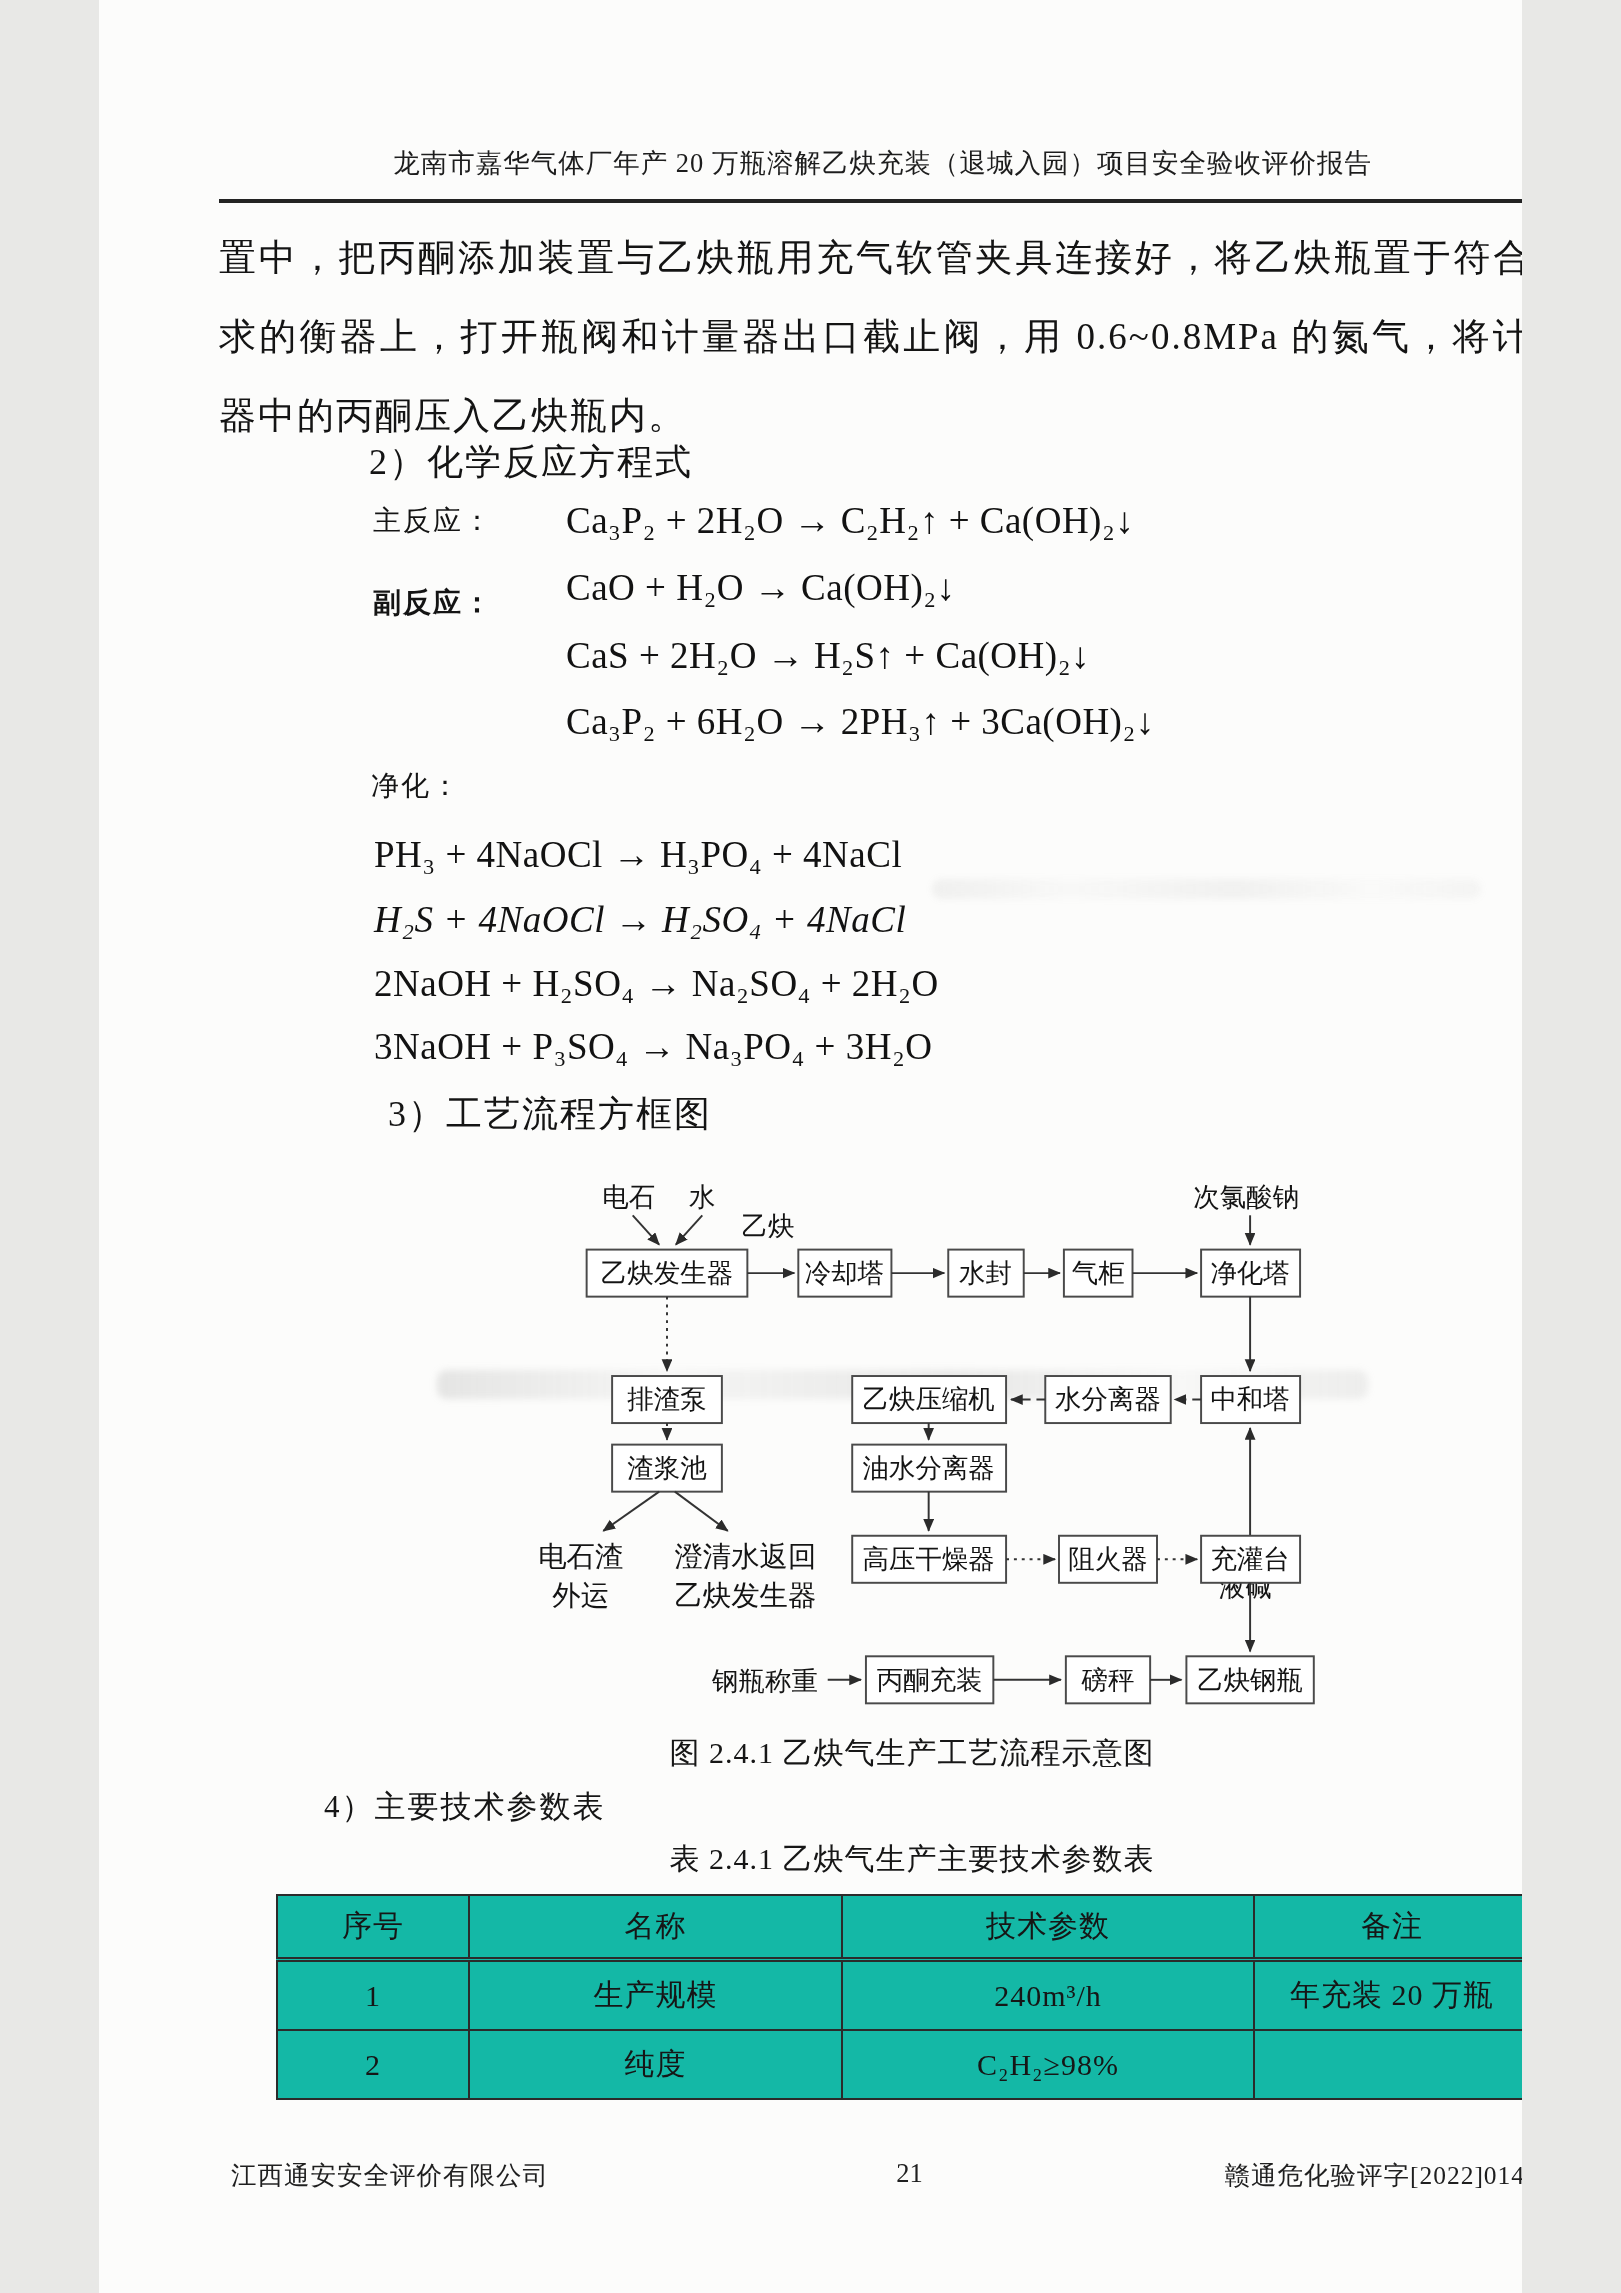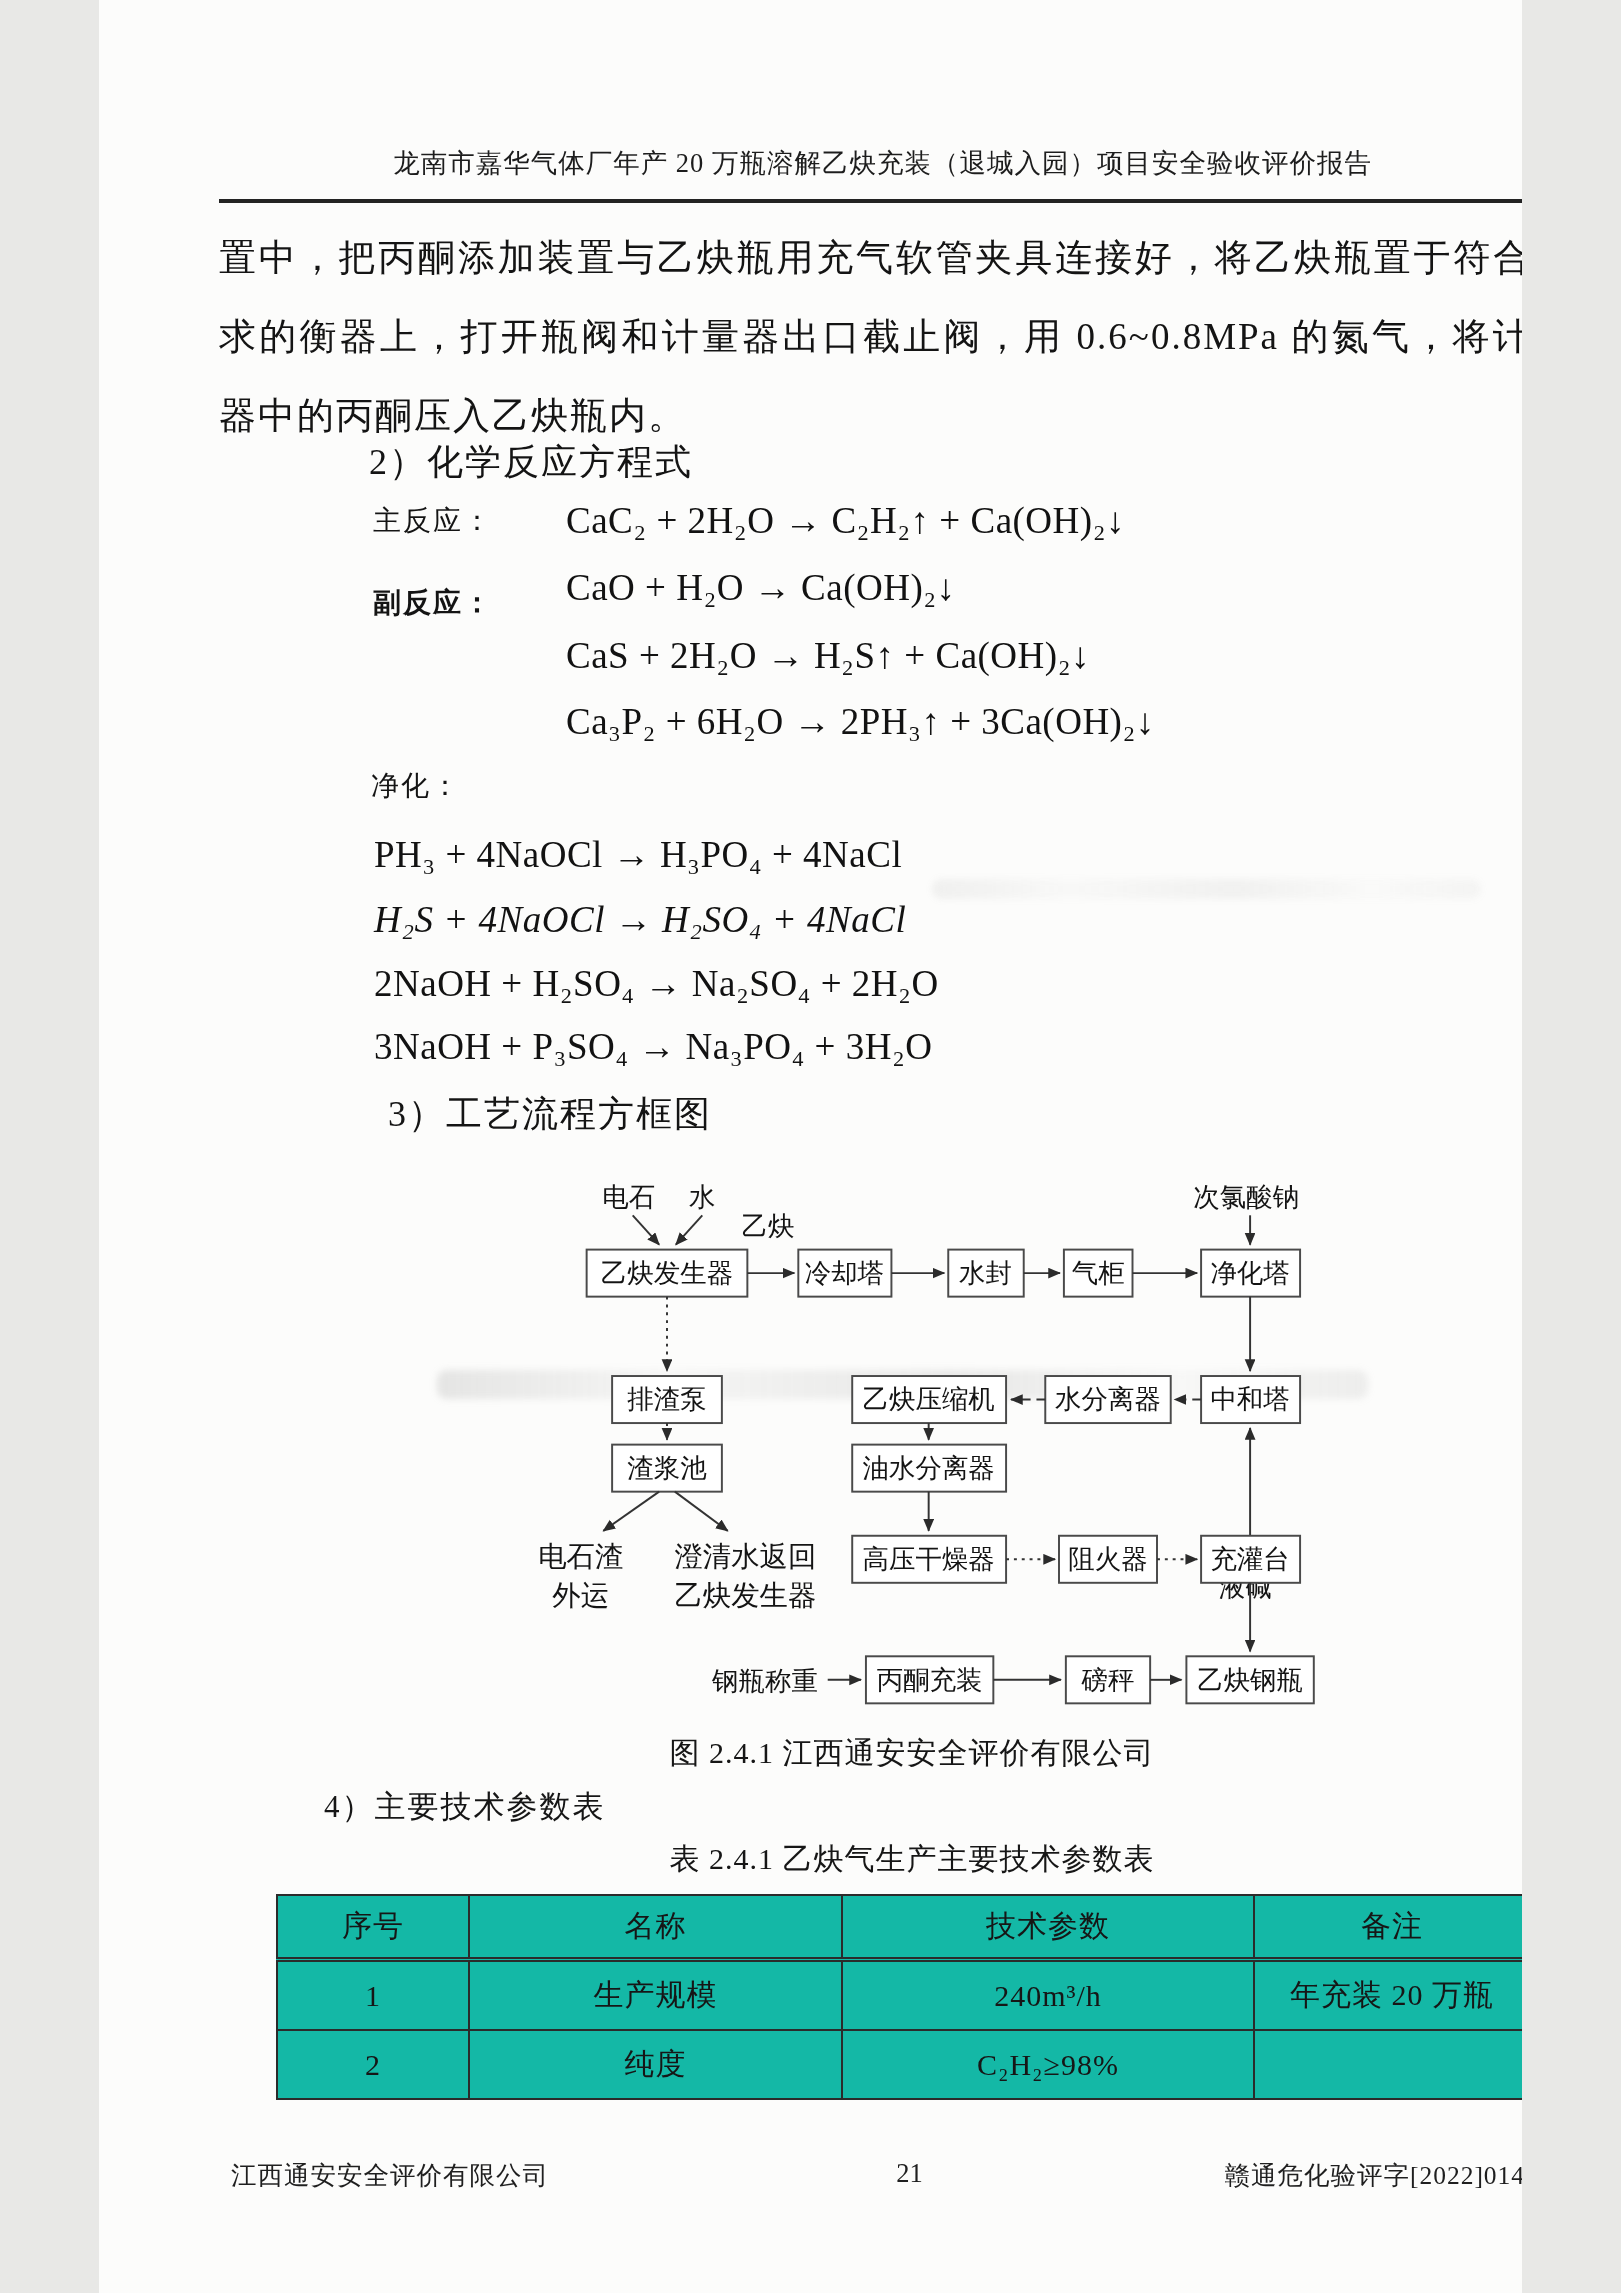--- a/index.html
+++ b/index.html
@@ -53,21 +53,21 @@
   <div class="ghost abs" style="left:833px; top:879px; width:549px; height:19.6px; opacity:.55;"></div>
 
   <div class="abs hdr">龙南市嘉华气体厂年产 20 万瓶溶解乙炔充装（退城入园）项目安全验收评价报告</div>
   <div class="abs hdr-rule"></div>
 
   <div class="abs para">置中，把丙酮添加装置与乙炔瓶用充气软管夹具连接好，将乙炔瓶置于符合要求的衡器上，打开瓶阀和计量器出口截止阀，用 0.6~0.8MPa 的氮气，将计量器中的丙酮压入乙炔瓶内。</div>
 
   <div class="abs h-sec" style="left:270px; top:438px;">2）化学反应方程式</div>
 
   <div class="abs eq-label" style="left:274px; top:502px;">主反应：</div>
-  <div class="abs eq" style="left:467px; top:499px;">CaC₂ + 2H₂O → C₂H₂↑ + Ca(OH)₂↓</div>
+  <div class="abs eq" style="left:467px; top:499px;">Ca₃P₂ + 2H₂O → C₂H₂↑ + Ca(OH)₂↓</div>
 
   <div class="abs eq-label" style="left:274px; top:584px;font-weight:bold;">副反应：</div>
   <div class="abs eq" style="left:467px; top:566px;">CaO + H₂O → Ca(OH)₂↓</div>
   <div class="abs eq" style="left:467px; top:634px;">CaS + 2H₂O → H₂S↑ + Ca(OH)₂↓</div>
   <div class="abs eq" style="left:467px; top:700px;">Ca₃P₂ + 6H₂O → 2PH₃↑ + 3Ca(OH)₂↓</div>
 
   <div class="abs eq-label" style="left:272px; top:767px;">净化：</div>
   <div class="abs eq" style="left:275px; top:833px;">PH₃ + 4NaOCl → H₃PO₄ + 4NaCl</div>
   <div class="abs eq" style="left:275px; top:898px;font-style:italic;">H₂S + 4NaOCl → H₂SO₄ + 4NaCl</div>
   <div class="abs eq" style="left:275px; top:962px;">2NaOH + H₂SO₄ → Na₂SO₄ + 2H₂O</div>
@@ -192,21 +192,21 @@
       <rect class="fc-box" x="657" y="490" width="86" height="48"></rect>
       <text x="700" y="523" font-size="27" text-anchor="middle">磅秤</text>
     </g>
     <line class="fc-line" x1="743" y1="514" x2="775" y2="514" marker-end="url(#ah)"></line>
     <g>
       <rect class="fc-box" x="780" y="490" width="130" height="48"></rect>
       <text x="845" y="523" font-size="27" text-anchor="middle">乙炔钢瓶</text>
     </g>
   </svg>
 
-  <div class="abs caption" style="top:1733px;">图 2.4.1 江西通安安全评价有限公司</div>
+  <div class="abs caption" style="top:1733px;">图 2.4.1 乙炔气生产工艺流程示意图</div>
 
   <div class="abs" style="left:225px; top:1786px; font-size:31px; letter-spacing:2px;">4）主要技术参数表</div>
   <div class="abs caption" style="top:1839px;">表 2.4.1 乙炔气生产主要技术参数表</div>
 
   <div class="abs tbl-wrap">
     <table class="params">
       <colgroup>
         <col style="width:192px">
           <col style="width:373px">
           <col style="width:412px">

